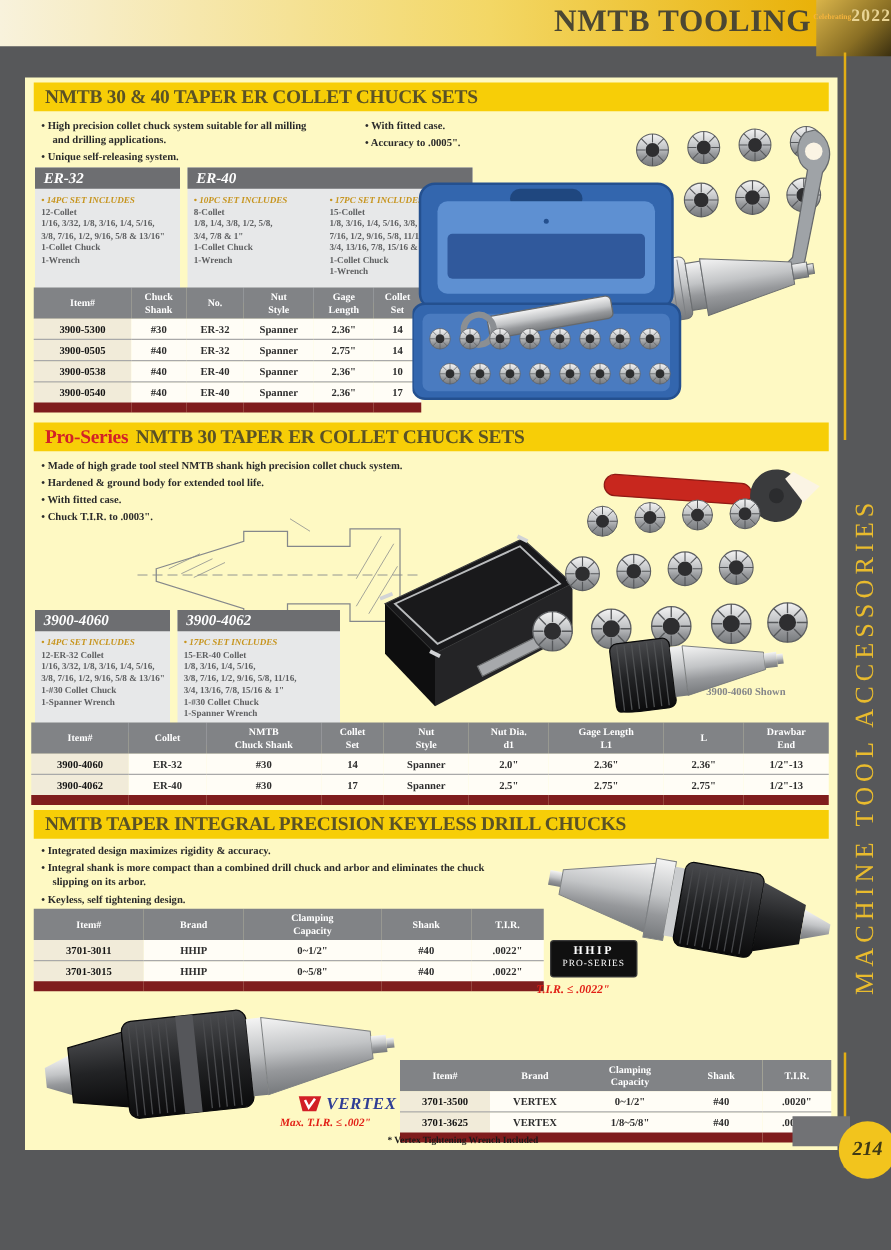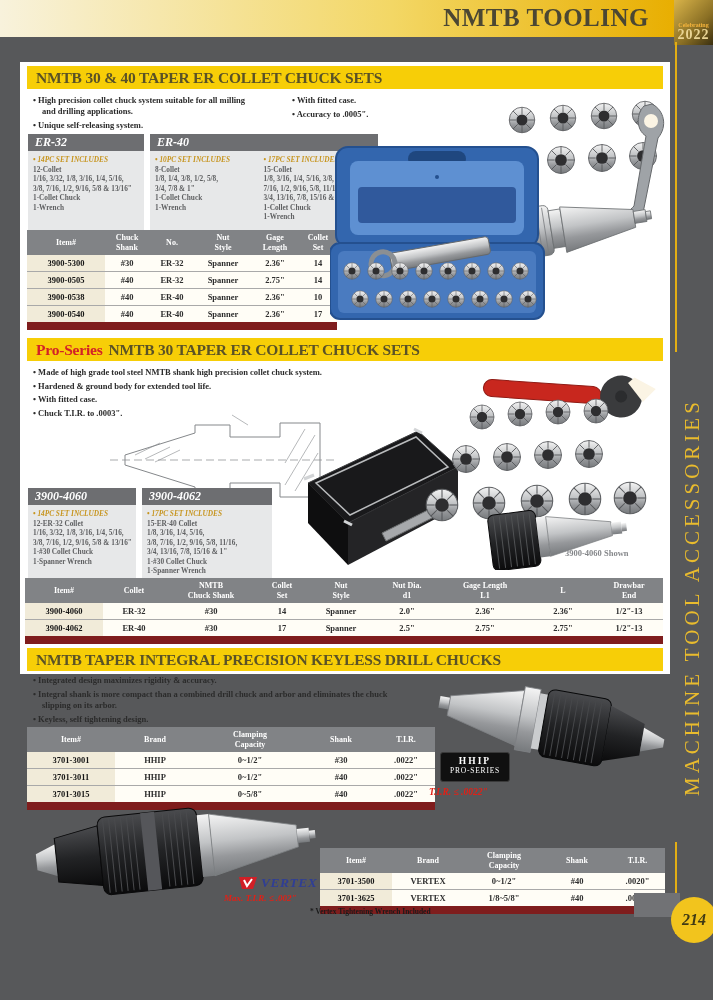--- a/index.html
+++ b/index.html
@@ -1,26 +1,26 @@
 <!DOCTYPE html>
 <html><head>
 <meta charset="utf-8">
 <style>
   html,body{margin:0;padding:0}
   .page{position:relative;width:713px;height:1000px;background:#57585a;font-family:Liberation Serif, serif;overflow:hidden}
 
   
   .header-band{position:absolute;top:0;left:0;width:713px;height:37px;background:linear-gradient(90deg,#f8f2dc 0%,#f3d765 55%,#e8ae00 95%)}
   .header-title{position:absolute;top:4px;right:64px;font-size:25px;font-weight:bold;color:#4b4733;letter-spacing:.5px}
-  .logo{position:absolute;top:0;right:0;width:39px;height:45px;background:linear-gradient(135deg,#d9b44a 0%,#8a6f24 60%,#3a2f10 100%);display:flex;flex-direction:column;justify-content:flex-end;align-items:center;padding-bottom:3px;box-sizing:border-box}
+  .logo{position:absolute;top:0;right:0;width:60px;height:45px;background:linear-gradient(135deg,#d9b44a 0%,#8a6f24 60%,#3a2f10 100%);display:flex;flex-direction:row;justify-content:flex-end;align-items:center;padding-bottom:18px;box-sizing:border-box}
   .logo-top{font-size:6px;color:#f5b43c;font-weight:bold;line-height:1}
   .logo-year{font-size:14px;color:#e9d494;font-weight:bold;line-height:1;letter-spacing:1px}
 
   
-  .panel{position:absolute;left:20px;top:62px;width:650px;height:612px;background:#ffffff}
+  .panel{position:absolute;left:20px;top:62px;width:650px;height:858px;background:#fef9c3}
 
   .sec-bar{position:absolute;left:7px;width:636px;height:23px;background:#f7ce07;display:flex;align-items:center;padding-left:9px;box-sizing:border-box;font-weight:800;font-size:15.5px;color:#5a5226;letter-spacing:-.2px}
   .sec-bar .brand{color:#d32027;margin-right:6px}
 
   .bullets{position:absolute;font-size:8.5px;font-weight:bold;color:#2b2b2b;line-height:1.32}
   .bullet{padding-left:9px;text-indent:-9px;margin-bottom:2.5px;white-space:pre-line}
   .bullet::before{content:"•  "}
 
   .sbox{position:absolute;background:#e7e8e9}
   .sbox-h{height:17px;background:#6d6e71;color:#fff;font-weight:bold;font-style:italic;font-size:12px;line-height:16px;padding-left:7px}
@@ -525,27 +525,20 @@
               <tr>
             <th>Item#</th>
                 <th>Brand</th>
                 <th>Clamping
 Capacity</th>
                 <th>Shank</th>
                 <th>T.I.R.</th>
           </tr>
             </thead>
           <tbody>
-            <tr>
-                <td>3701-3001</td>
-                <td>HHIP</td>
-                <td>0~1/2"</td>
-                <td>#30</td>
-                <td>.0022"</td>
-              </tr>
             <tr>
                 <td>3701-3011</td>
                 <td>HHIP</td>
                 <td>0~1/2"</td>
                 <td>#40</td>
                 <td>.0022"</td>
               </tr>
             <tr>
                 <td>3701-3015</td>
                 <td>HHIP</td>

